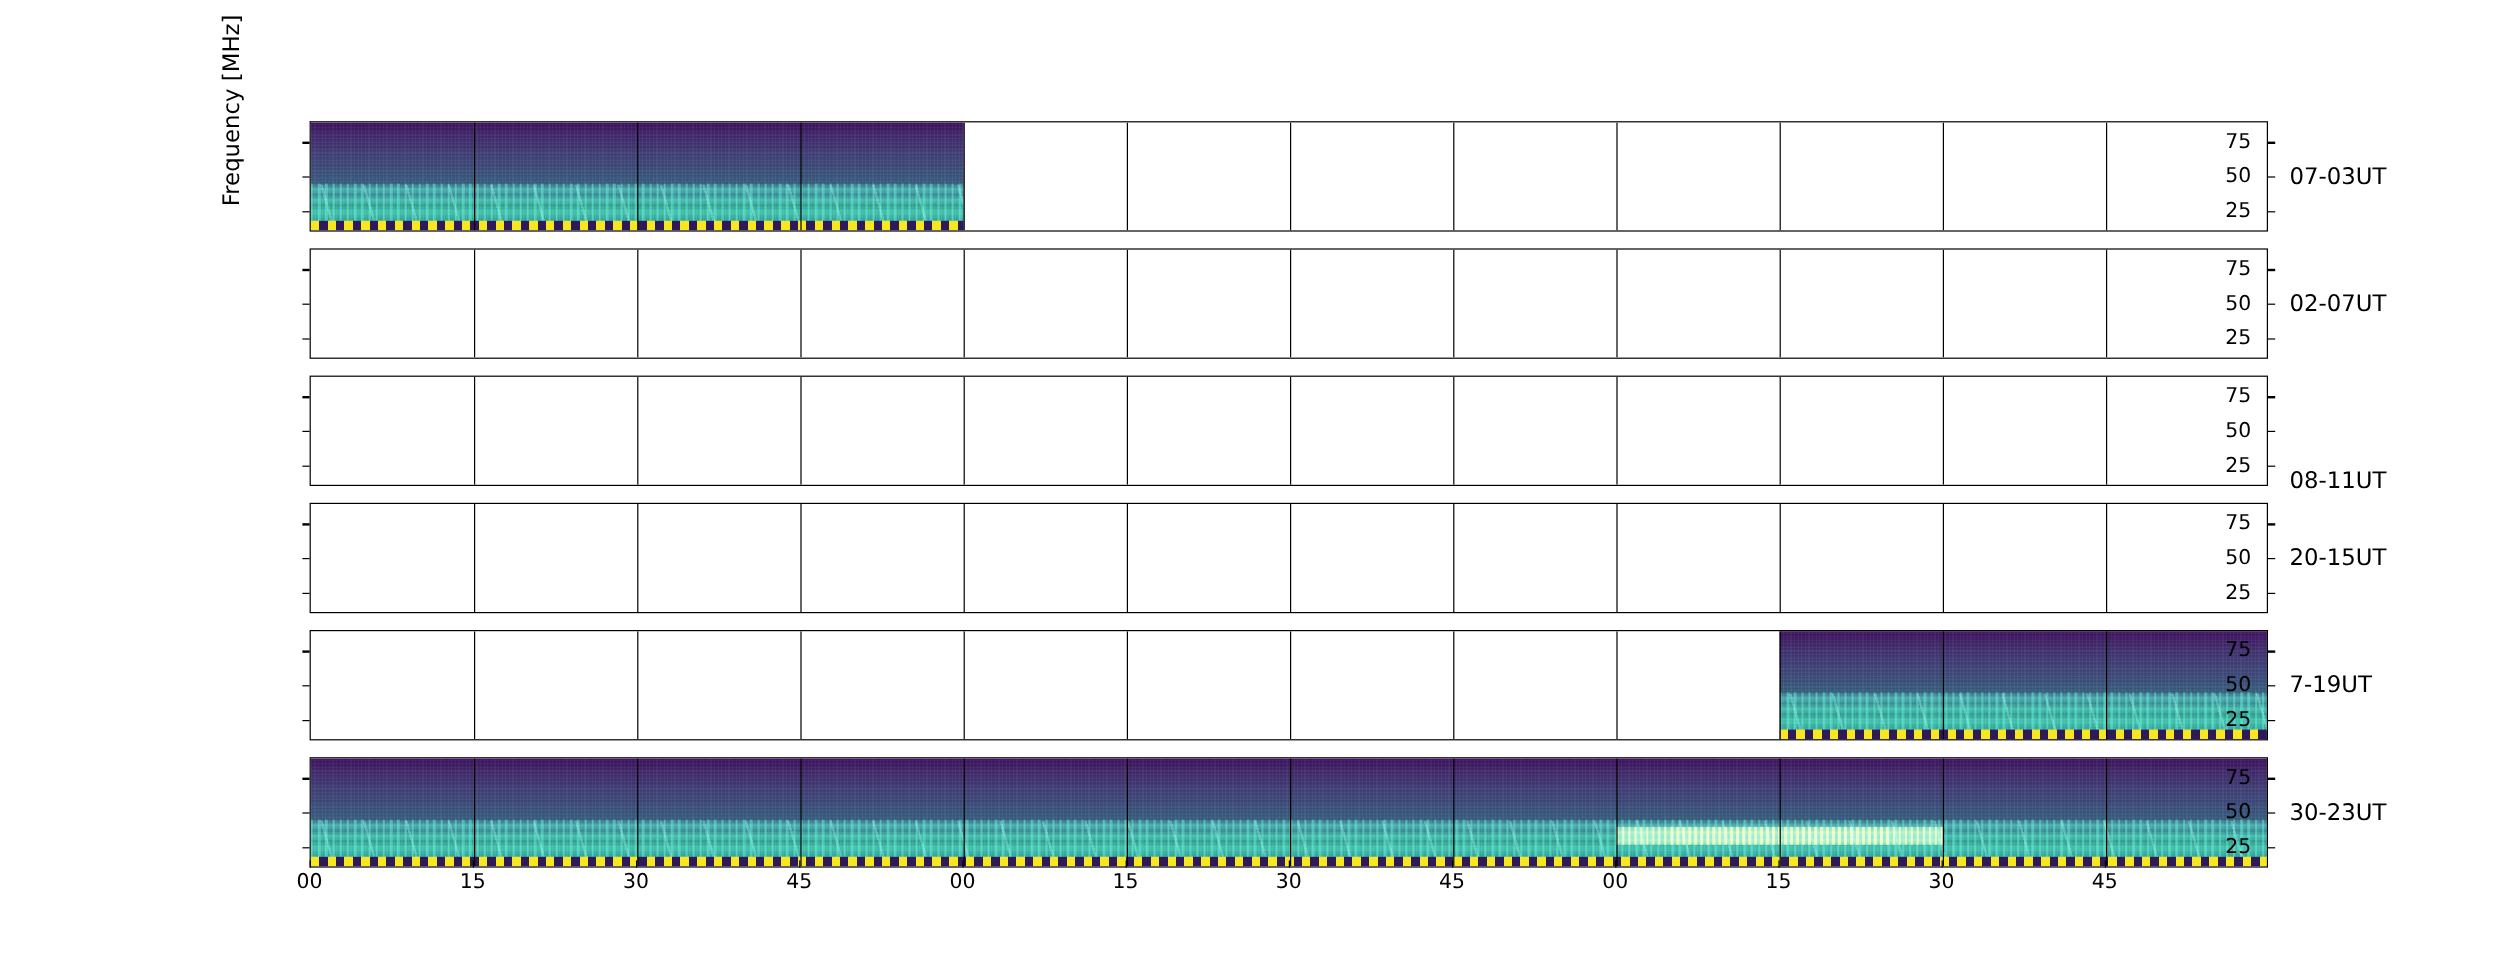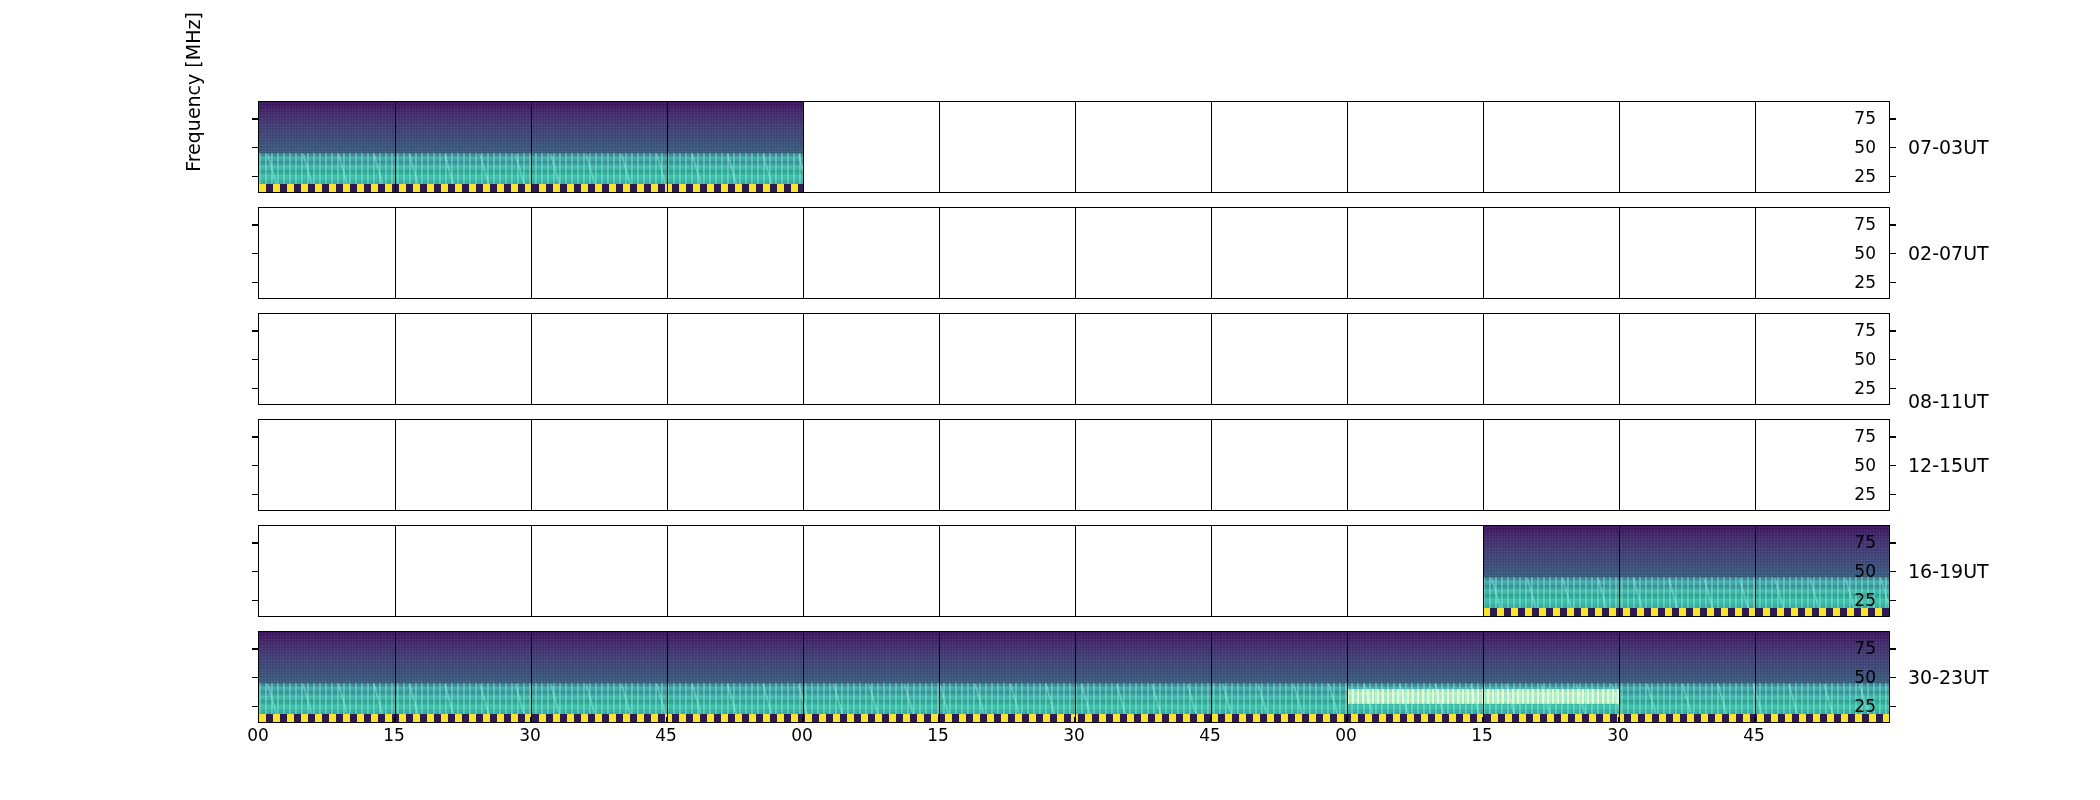--- a/index.html
+++ b/index.html
@@ -370,21 +370,21 @@
         </div>
         <div class="ytick-l" style="top: 17.25px;"></div>
         <div class="ytick-r" style="top: 17.25px;"></div>
         <div class="ytick-label" style="top: 17.25px;">75</div>
         <div class="ytick-l" style="top: 46px;"></div>
         <div class="ytick-r" style="top: 46px;"></div>
         <div class="ytick-label" style="top: 46px;">50</div>
         <div class="ytick-l" style="top: 74.75px;"></div>
         <div class="ytick-r" style="top: 74.75px;"></div>
         <div class="ytick-label" style="top: 74.75px;">25</div>
-        <div class="row-label" style="top: 46px;">12-15UT</div>
+        <div class="row-label" style="top: 46px;">20-15UT</div>
       </div>
       <div class="row-wrap" style="top: 525px; height: 92px;">
         <div class="panel">
           <div class="data-layer" style="left: 1224px; width: 408px;">
             <div class="spec-base"></div>
             <div class="spec-lines"></div>
             <div class="spec-cols"></div>
             <div class="spec-bands"></div>
             <div class="spec-sweeps"></div>
             <div class="marker-strip"></div>
@@ -403,21 +403,21 @@
         </div>
         <div class="ytick-l" style="top: 17.25px;"></div>
         <div class="ytick-r" style="top: 17.25px;"></div>
         <div class="ytick-label" style="top: 17.25px;">75</div>
         <div class="ytick-l" style="top: 46px;"></div>
         <div class="ytick-r" style="top: 46px;"></div>
         <div class="ytick-label" style="top: 46px;">50</div>
         <div class="ytick-l" style="top: 74.75px;"></div>
         <div class="ytick-r" style="top: 74.75px;"></div>
         <div class="ytick-label" style="top: 74.75px;">25</div>
-        <div class="row-label" style="top: 46px;">16-19UT</div>
+        <div class="row-label" style="top: 46px;">7-19UT</div>
       </div>
       <div class="row-wrap" style="top: 631px; height: 92px;">
         <div class="panel">
           <div class="data-layer" style="left: 0px; width: 1632px;">
             <div class="spec-base"></div>
             <div class="spec-lines"></div>
             <div class="spec-cols"></div>
             <div class="spec-bands"></div>
             <div class="spec-sweeps"></div>
             <div class="spec-hot" style="left: 1088px; width: 272px;"></div>

